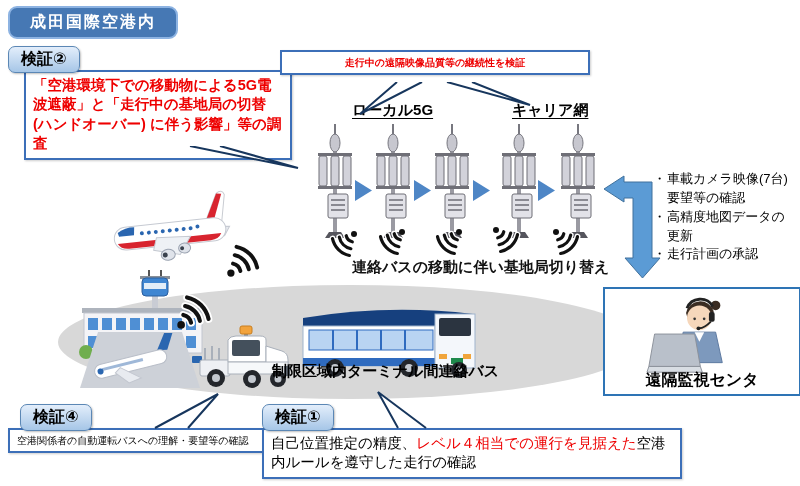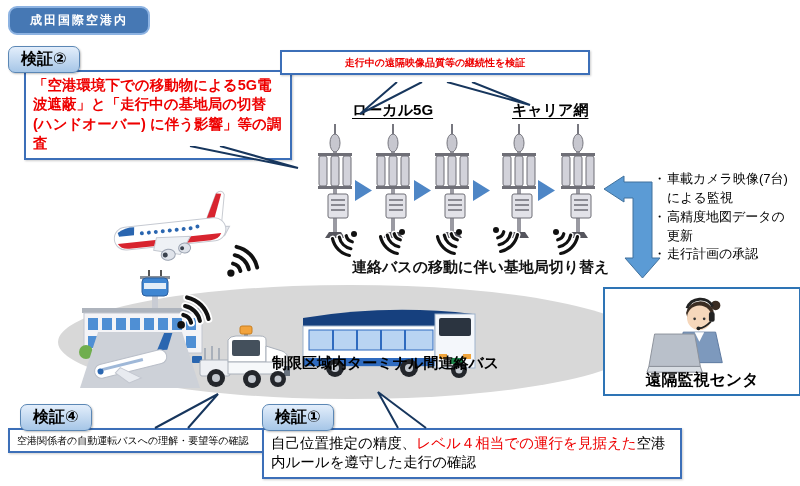--- a/index.html
+++ b/index.html
@@ -3,21 +3,21 @@
 <meta charset="utf-8">
 <style>
   html,body { margin:0; padding:0; background:#fff; }
   .canvas {
     position:relative; width:800px; height:486px; background:#fff; overflow:hidden;
     font-family:"Liberation Sans","DejaVu Sans",sans-serif; color:#000;
   }
   .abs { position:absolute; }
   .title-box {
     left:8px; top:6px; background:#4678b4; border:2px solid #8db3e2; border-radius:9px;
-    color:#fff; font-weight:bold; font-size:12px; padding:4px 20px; letter-spacing:2px; z-index:9;
+    color:#fff; font-weight:bold; font-size:16px; padding:4px 20px; letter-spacing:2px; z-index:9;
   }
   .v-label {
     background:linear-gradient(#e3eefb,#a6c6e7); border:1.5px solid #5b87b5; border-radius:7px;
     font-weight:bold; font-size:16px; padding:2px 12px; z-index:6; box-shadow:1px 1px 2px rgba(0,0,0,0.25);
   }
   .bubble {
     background:#fff; border:2px solid #3c6fb8; font-size:14.5px; line-height:1.34;
     padding:4px 7px; z-index:4; box-shadow:1px 1px 2px rgba(0,0,0,0.2);
   }
   .red-bold { color:#ee0000; font-weight:bold; }
@@ -246,21 +246,21 @@
   <div class="abs net-label" style="left:352px; top:101px;">ローカル5G</div>
   <div class="abs net-label" style="left:512px; top:101px;">キャリア網</div>
 
   <div class="abs halo-text" style="left:352px; top:258px;">連絡バスの移動に伴い基地局切り替え</div>
 
   <svg class="abs" style="left:595px; top:163px; z-index:2" width="70" height="120">
     <path d="M9,26 L29,13 L29,19 L57,19 L57,95 L65,95 L47.5,115 L30,95 L38,95 L38,35 L29,35 L29,39 Z" fill="#5b9bd5" stroke="#41719c" stroke-width="1"></path>
   </svg>
 
   <ul class="abs ops-list" style="left:655px; top:170px;">
-    <li>車載カメラ映像(7台)による監視</li>
+    <li>車載カメラ映像(7台)要望等の確認</li>
     <li>高精度地図データの更新</li>
     <li>走行計画の承認</li>
   </ul>
 
   <div class="abs monitor-box" style="left:603px; top:287px; width:194px; height:105px;">
     <svg class="abs" style="left:32px; top:5px;" width="100" height="82" viewBox="0 0 100 86">
       <path d="M49,20 A15,15 0 0 1 78,18 L75,30 Q63,16 52,30 Z" fill="#3a2c22"></path>
       <circle cx="80" cy="12" r="5" fill="#3a2c22"></circle>
       <circle cx="63" cy="25" r="13" fill="#f6d7bb"></circle>
       <path d="M50,15 A15,15 0 0 1 77,13" fill="none" stroke="#222" stroke-width="3"></path>
@@ -270,21 +270,21 @@
       <circle cx="58" cy="26" r="1.4" fill="#333"></circle>
         <circle cx="68" cy="26" r="1.4" fill="#333"></circle>
       <path d="M46,40 L80,40 L87,72 L40,72 Z" fill="#7d99bd" stroke="#5a779e"></path>
       <polygon points="58,40 68,40 63,50" fill="#fff"></polygon>
       <polygon points="16,42 58,42 64,76 10,76" fill="#b9c0ca" stroke="#8a9099"></polygon>
       <polygon points="10,76 64,76 66,82 8,82" fill="#d8dde3" stroke="#8a9099"></polygon>
     </svg>
     <div class="monitor-label">遠隔監視センタ</div>
   </div>
 
-  <div class="abs caption" style="left:272px; top:354px; width:212px; text-align:right;">制限区域内ターミナル間連絡バス</div>
+  <div class="abs caption" style="left:272px; top:362px; width:212px; text-align:right;">制限区域内ターミナル間連絡バス</div>
 
   <div class="abs title-box">成田国際空港内</div>
 
   <div class="abs v-label" style="left:8px; top:46px;">検証②</div>
   <div class="abs bubble red-bold" style="left:24px; top:70px; width:250px;">「空港環境下での移動物による5G電波遮蔽」と「走行中の基地局の切替(ハンドオーバー) に伴う影響」等の調査</div>
   <svg class="abs tail" style="left:185px; top:146px;" width="118" height="28">
     <path d="M5,0 L113,22 L35,0" fill="#fff" stroke="#17365d" stroke-width="2"></path>
   </svg>
 
   <div class="abs bubble red-bold" style="left:280px; top:50px; width:292px; font-size:10px; text-align:center;">走行中の遠隔映像品質等の継続性を検証</div>

